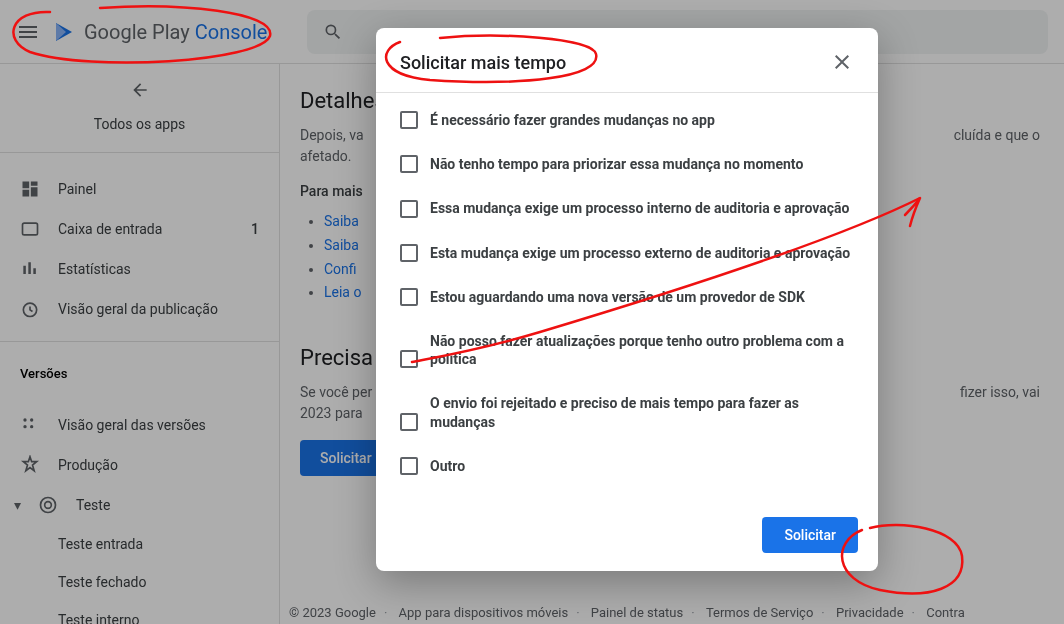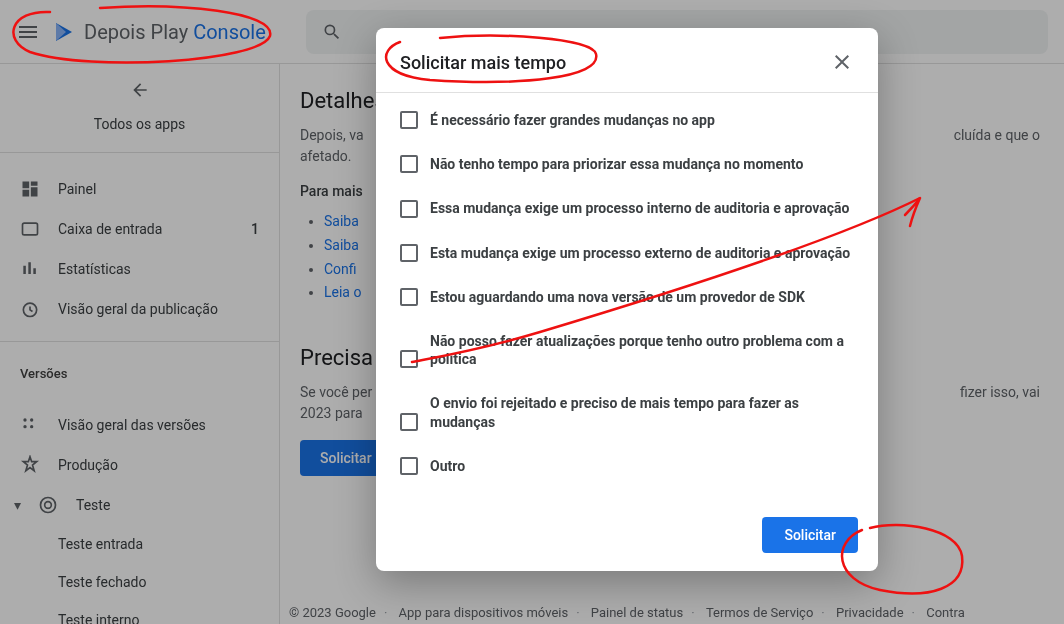--- a/index.html
+++ b/index.html
@@ -17,21 +17,21 @@
 
   
   .main { display:flex; height: calc(100% - 64px); }
   .sidebar { width:280px; border-right:1px solid #e0e0e0; padding:8px 8px 0 8px; overflow:hidden; }
   .back-row { display:flex; align-items:center; gap:16px; padding:8px 12px; color:#3c4043; font-size:14px; cursor:pointer; border-radius:20px;flex-direction:column;}
   .nav-list { margin-top:16px; }
   .nav-item { display:flex; align-items:center; gap:18px; padding:10px 12px; font-size:14px; color:#3c4043; border-radius:20px; cursor:pointer; position:relative;}
   .nav-item .icon { width:20px; height:20px; color:#5f6368; display:flex; align-items:center; justify-content:center;}
   .nav-item .badge { margin-left:auto; font-weight:500; }
   .nav-divider { height:1px; background:#e0e0e0; margin:12px -8px; }
-  .nav-heading { font-size:13px; font-weight:500; color:#404040; padding:12px 12px 8px; }
+  .nav-heading { font-size:13px; font-weight:500; color:#000000; padding:12px 12px 8px; }
   .nav-sub { padding-left:50px; font-size:14px; color:#3c4043; height:38px; display:flex; align-items:center; cursor:pointer;}
   .caret-row { display:flex; align-items:center; }
   .caret { width:14px; margin-left:-6px; margin-right:-8px; color:#5f6368;}
 
   
   .content { flex:1; padding:24px 24px 0 20px; position:relative; overflow:hidden; }
   .content h2 { font-size:22px; font-weight:400; color:#202124; margin-bottom:12px;}
   .content p { font-size:14px; color:#5f6368; line-height:1.5; }
   .content .strong { font-size:14px; font-weight:500; color:#3c4043; margin-top:14px;}
   .content ul { margin:8px 0 8px 24px; }
@@ -69,21 +69,21 @@
     <svg viewBox="0 0 24 24" fill="currentColor">
         <path d="M3 6h18v2H3zM3 11h18v2H3zM3 16h18v2H3z"></path>
       </svg>
   </div>
   <div class="logo">
     <svg viewBox="0 0 24 24">
       <path fill="#1a73e8" d="M4 3l16 9-16 9z"></path>
       <path fill="#8ab4f8" d="M4 3l10 9-10 9z"></path>
     </svg>
     <span class="logo-text">
-      <span>Depois Play</span> <span class="console">Console</span>
+      <span>Google Play</span> <span class="console">Console</span>
     </span>
   </div>
   <div class="search-wrap">
     <svg viewBox="0 0 24 24" fill="currentColor">
         <path d="M15.5 14h-.79l-.28-.27A6.471 6.471 0 0016 9.5 6.5 6.5 0 109.5 16a6.47 6.47 0 004.23-1.57l.27.28v.79l5 5 1.5-1.5-5-5zM9.5 14A4.5 4.5 0 119.5 5a4.5 4.5 0 010 9z"></path>
       </svg>
   </div>
 </div>
 
 <div class="main">

